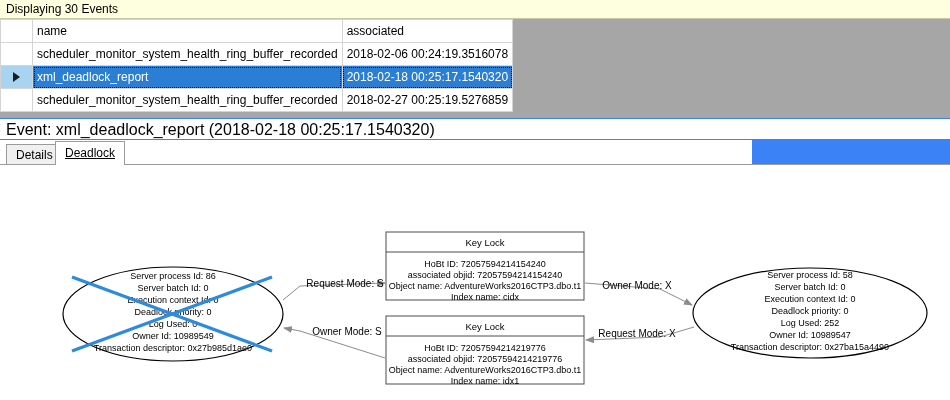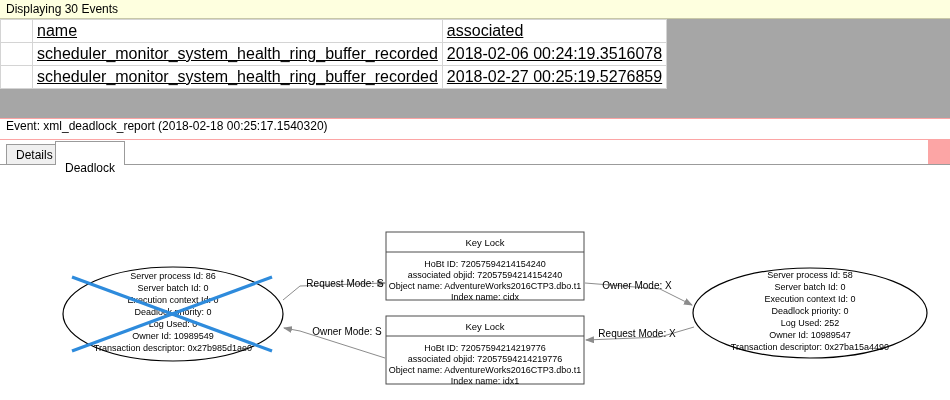--- a/index.html
+++ b/index.html
@@ -12,21 +12,21 @@
     height: 400px;
     overflow: hidden;
     font-family: "Liberation Sans", sans-serif;
     font-size: 11px;
     color: #000000;
   }
   #app {
     position: relative;
     width: 950px;
     height: 400px;
-    background: #fca5a5;
+    background: #3b82f6;
   }
 
   
   .banner {
     position: absolute;
     left: 0; top: 0;
     width: 950px; height: 19px;
     background: #feffdf;
     border-bottom: 1px solid #c8c8a8;
     box-sizing: border-box;
@@ -46,30 +46,29 @@
     overflow: hidden;
   }
   .grid-table {
     border-collapse: collapse;
     table-layout: fixed;
     background: #ffffff;
   }
   .grid-table td, .grid-table th {
     border: 1px solid #d4d4d4;
     font-weight: normal;
-    font-size: 16px;
+    font-size: 12px;
     text-align: left;
     padding: 0 4px;
     height: 23px;
     box-sizing: border-box;
     white-space: nowrap;
     overflow: hidden;
     color: #000;
     background: #ffffff;
-    text-decoration: underline;
   }
   .col-sel  { width: 32px; padding: 0 !important; }
   .col-name { width: 277px; }
   .col-ts   { width: 161px; }
 
   thead td { background: #ffffff; }
   .row-selected td.cell {
     background: #2a7fd4;
     color: #ffffff;
     outline: 1px dotted #000;
@@ -86,32 +85,32 @@
     border-bottom: 5px solid transparent;
     border-left: 7px solid #1b1b1b;
   }
 
   
   .event-header {
     position: absolute;
     left: 0; top: 119px;
     width: 950px; height: 20px;
     display: flex;
-    align-items: flex-start;
+    align-items: flex-end;
     padding-left: 6px;
     box-sizing: border-box;
-    font-size: 12px;
+    font-size: 16px;
     background: #ffffff;
   }
 
   
   .tabstrip {
     position: absolute;
     left: 0; top: 140px;
-    width: 928px; height: 25px;
+    width: 752px; height: 25px;
     background: #ffffff;
   }
   .tabstrip-line {
     position: absolute;
     left: 0; top: 164px;
     width: 950px; height: 1px;
     background: #9b9b9b;
   }
   .tab {
     position: absolute;
@@ -123,21 +122,22 @@
     border: 1px solid #9b9b9b;
     border-bottom: none;
     background: #f0f0f0;
     color: #000;
   }
   .tab.active {
     top: 1px;
     height: 24px;
     background: #ffffff;
     z-index: 3;
-    padding-top: 19px;
+    padding-top: 4px;
+    text-decoration: underline;
   }
   .tab-details { left: 6px; }
   .tab-deadlock { left: 55px; }
 
   
   .canvas {
     position: absolute;
     left: 0; top: 165px;
     width: 950px; height: 235px;
     background: #ffffff;
@@ -177,20 +177,27 @@
           <td class="col-sel"></td>
           <td class="col-name">name</td>
           <td class="col-ts">associated</td>
         </tr>
       </thead>
       <tbody>
         <tr>
           <td class="col-sel"></td>
           <td class="col-name cell">scheduler_monitor_system_health_ring_buffer_recorded</td>
           <td class="col-ts cell">2018-02-06 00:24:19.3516078</td>
+        </tr>
+        <tr class="row-selected">
+          <td class="col-sel">
+            <span class="sel-arrow"></span>
+          </td>
+          <td class="col-name cell">xml_deadlock_report</td>
+          <td class="col-ts cell">2018-02-18 00:25:17.1540320</td>
         </tr>
         <tr>
           <td class="col-sel"></td>
           <td class="col-name cell">scheduler_monitor_system_health_ring_buffer_recorded</td>
           <td class="col-ts cell">2018-02-27 00:25:19.5276859</td>
         </tr>
       </tbody>
     </table>
 
   </div>

